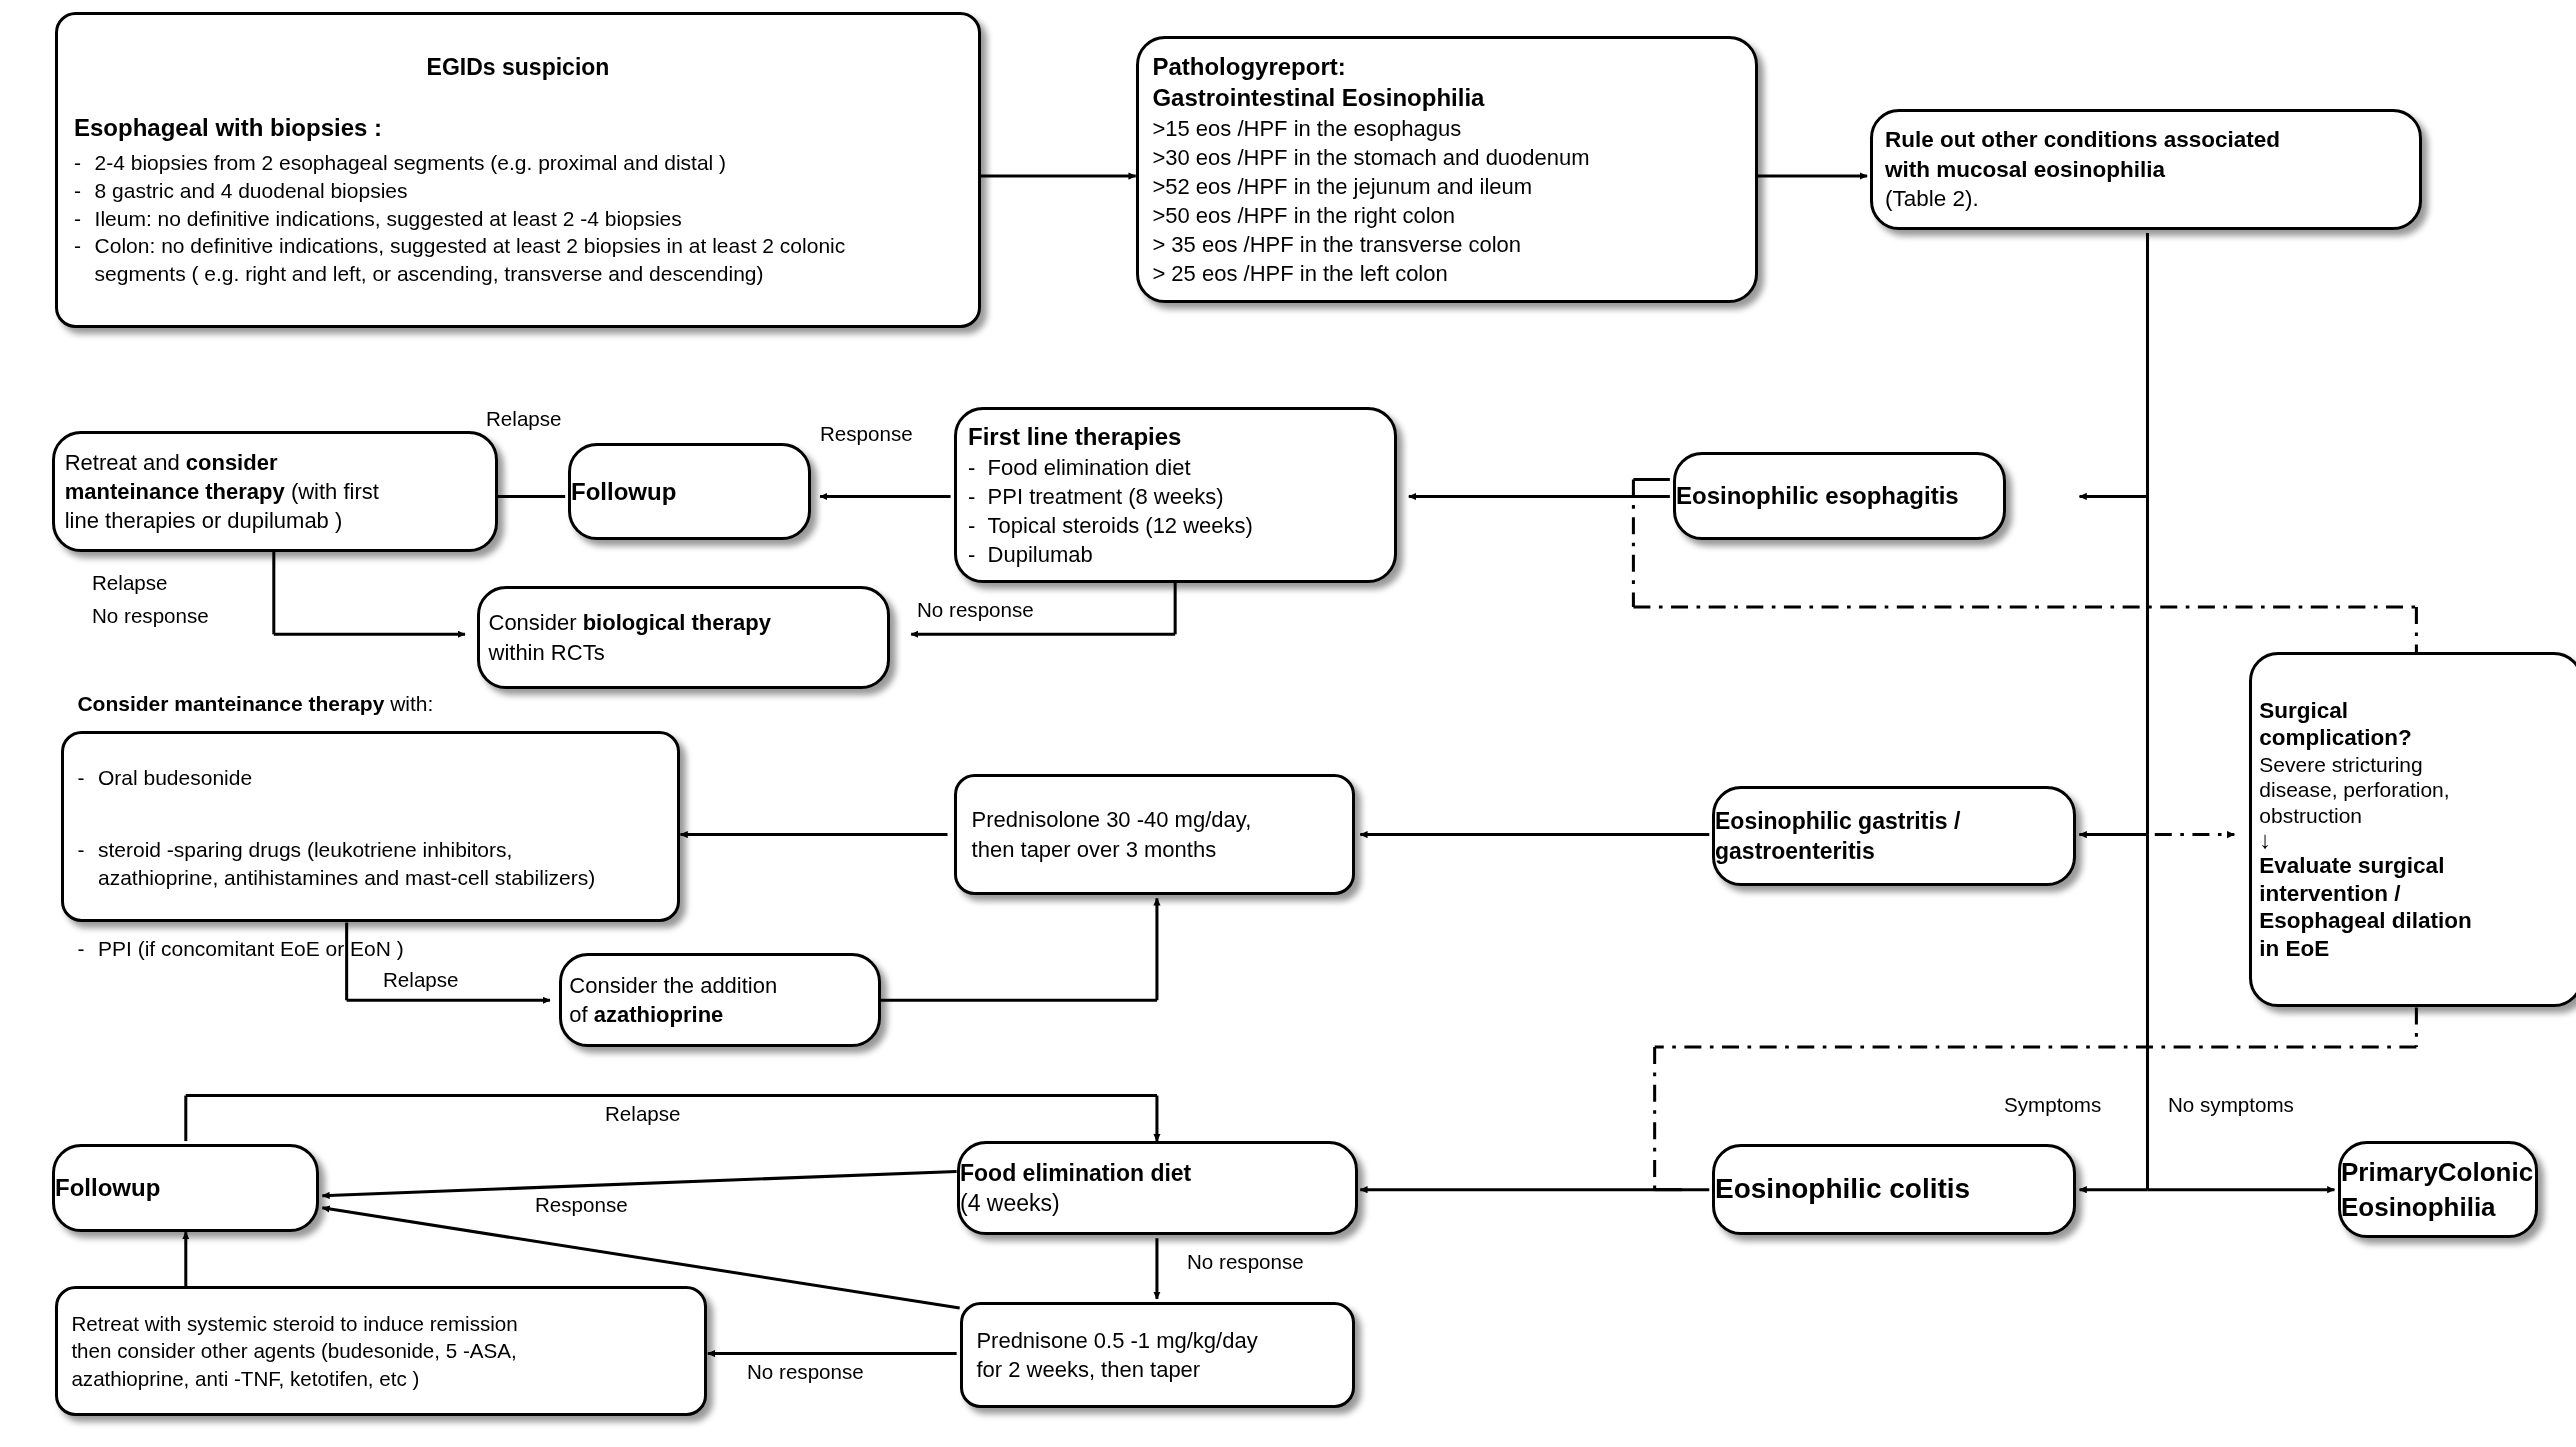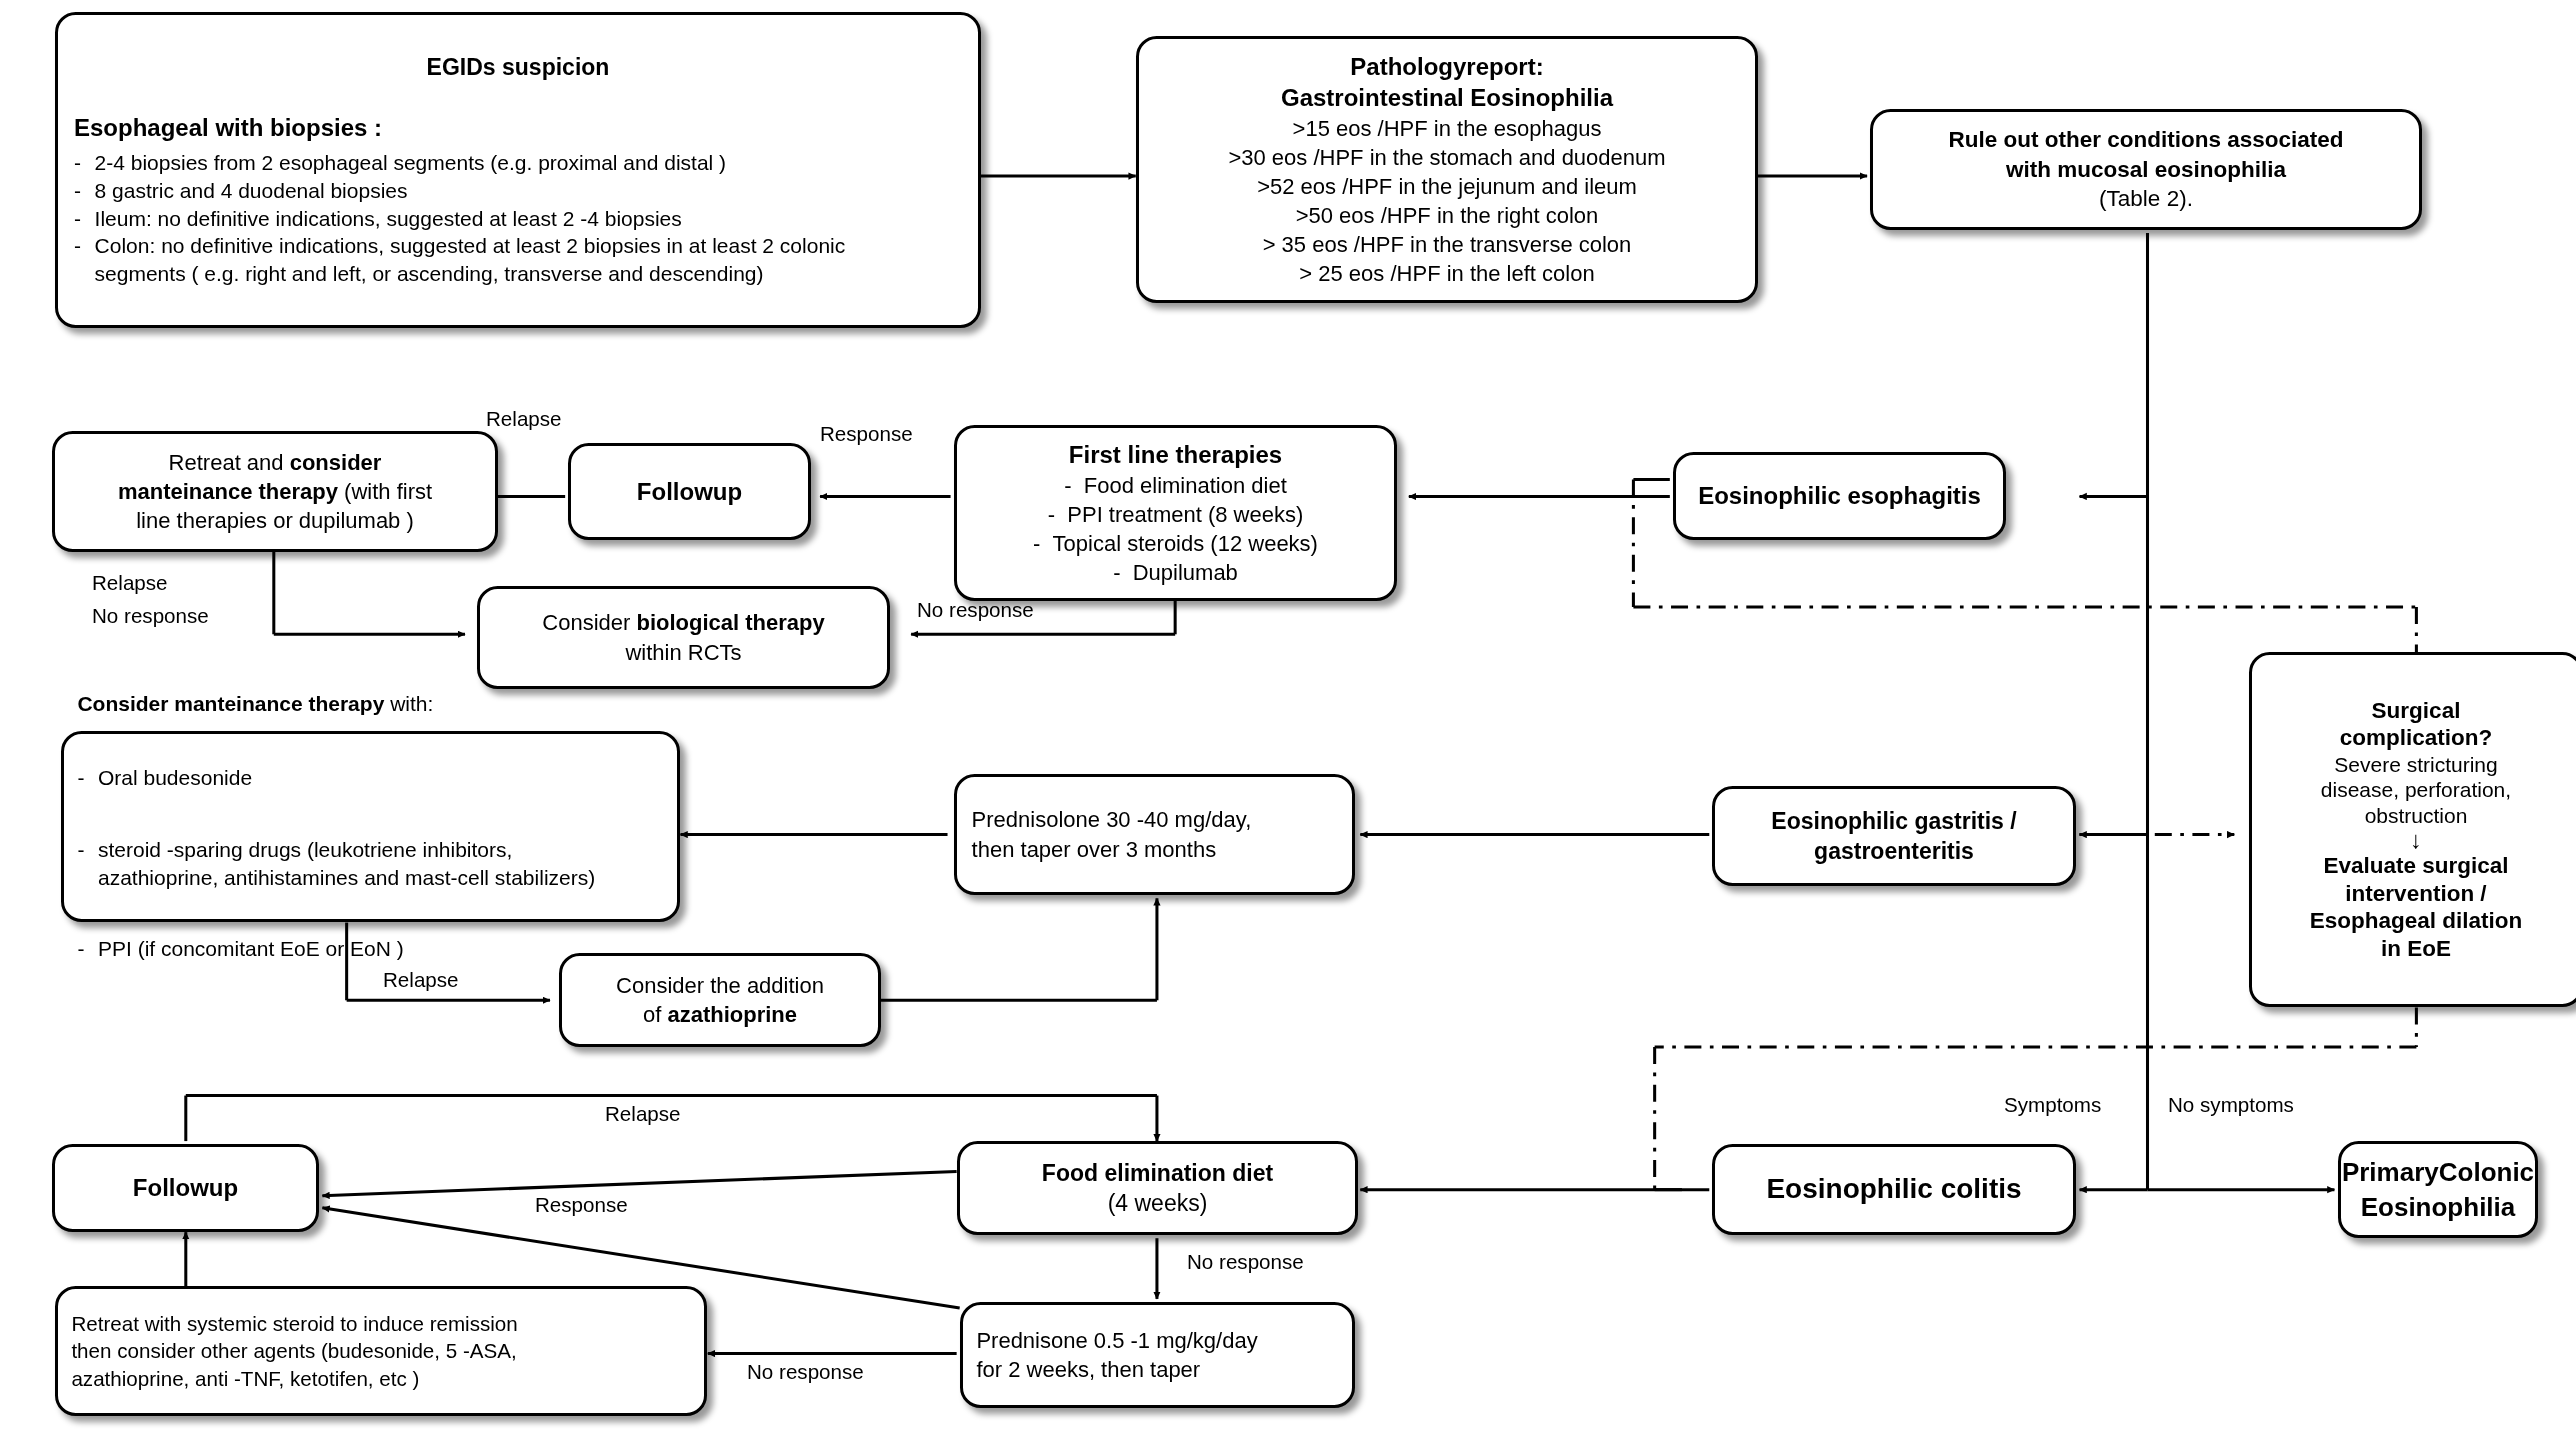--- a/index.html
+++ b/index.html
@@ -18,21 +18,21 @@
     background:#ffffff;
     border:3.6px solid #000000;
     border-radius:20.6px;
     box-shadow:5.5px 6px 6px rgba(0,0,0,0.40);
     display:flex;
     flex-direction:column;
     justify-content:center;
     color:#000;
     line-height:1.32;
   }
-  .node.center{align-items:center;text-align:center;}
+  .node.center{align-items:flex-start;text-align:center;border-radius:29px;}
   .node.left{align-items:flex-start;text-align:left;}
   .ttl{font-weight:bold;}
   .b{font-weight:bold;}
   
   .row{display:flex;align-items:flex-start;width:100%;}
   .dash{width:20.6px;flex:0 0 20.6px;text-align:left;}
   .rtxt{flex:1 1 auto;}
 
   
   .elabel{position:absolute;font-size:20.6px;color:#000;white-space:pre;}
@@ -163,21 +163,21 @@
     <div>
       <span class="b">manteinance  therapy</span><span> (with first</span>
     </div>
     <div>line therapies or   dupilumab  )</div>
   </div>
 
   <div class="node center" style="left:537px;top:443px;width:243px;height:97px;font-size:24px;">
     <div class="b">Followup</div>
   </div>
 
-  <div class="node center" style="left:923px;top:425px;width:443px;height:176px;padding:4.9px 11px;font-size:22px;">
+  <div class="node center" style="left:923px;top:407px;width:443px;height:176px;padding:4.9px 11px;font-size:22px;">
     <div class="b" style="font-size:24px;">First line therapies</div>
     <div><span>-&nbsp;&nbsp;</span><span>Food  elimination  diet</span></div>
     <div><span>-&nbsp;&nbsp;</span><span>PPI treatment (8 weeks)</span></div>
     <div><span>-&nbsp;&nbsp;</span><span>Topical steroids (12 weeks)</span></div>
     <div><span>-&nbsp;&nbsp;</span><span>Dupilumab</span></div>
   </div>
 
   <div class="node center" style="left:1642px;top:452px;width:333px;height:88px;font-size:24px;">
     <div class="b">Eosinophilic  esophagitis</div>
   </div>

